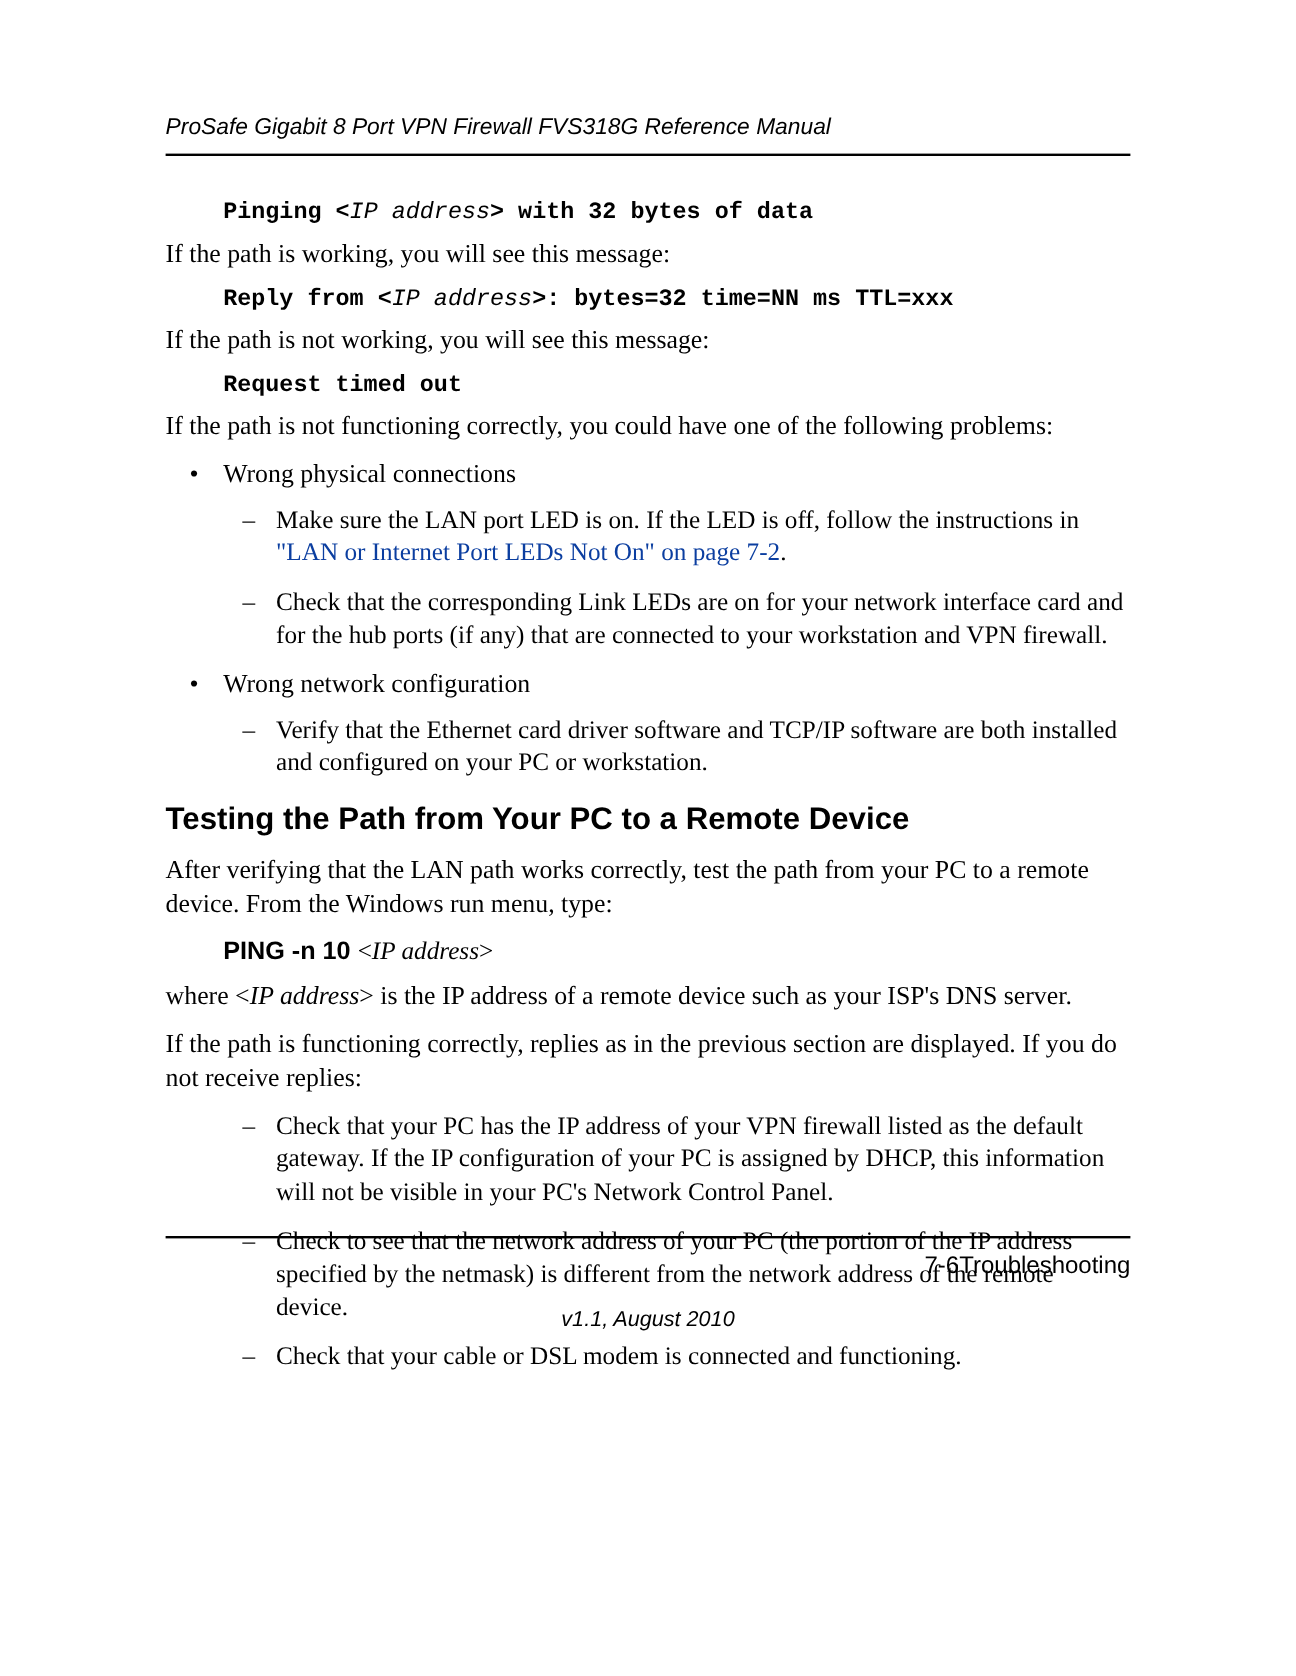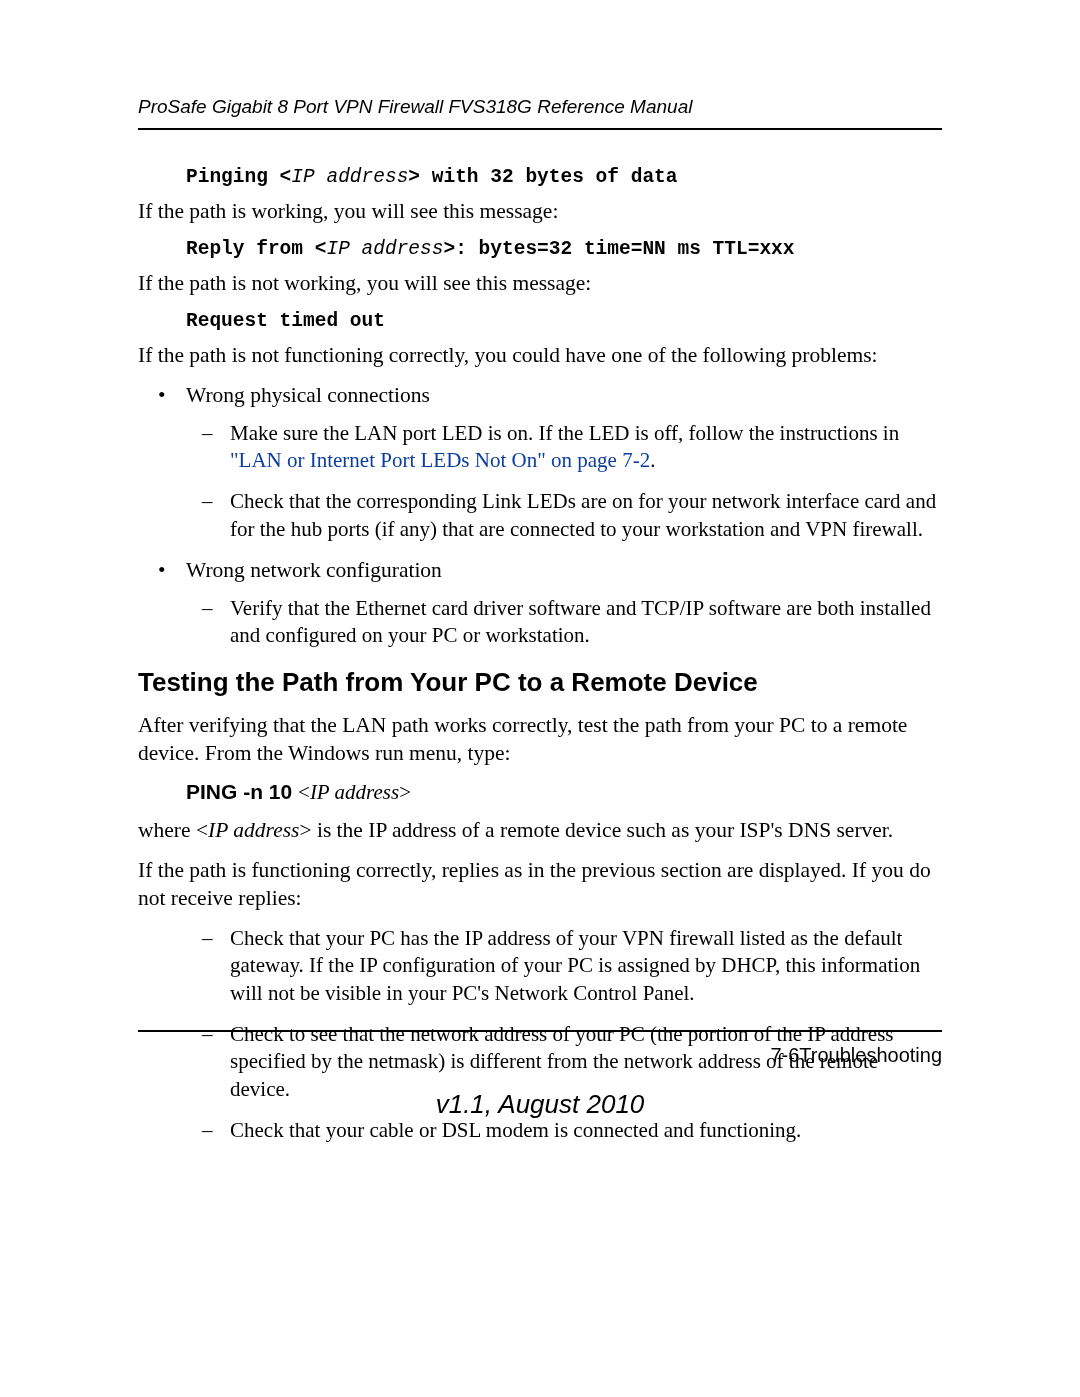--- a/index.html
+++ b/index.html
@@ -114,21 +114,21 @@
     }
     .footer-row {
       display: flex;
       justify-content: flex-end;
       font-size: 20px;
       font-family: Arial, Helvetica, sans-serif;
     }
     .footer-version {
       text-align: center;
       font-style: italic;
-      font-size: 26px;
+      font-size: 18px;
       font-family: Arial, Helvetica, sans-serif;
       margin-top: 22px;
     }
   </style>
 </head>
 <body>
 
 <div class="page">
 
   <div class="running-header">ProSafe Gigabit 8 Port VPN Firewall FVS318G Reference Manual</div>

